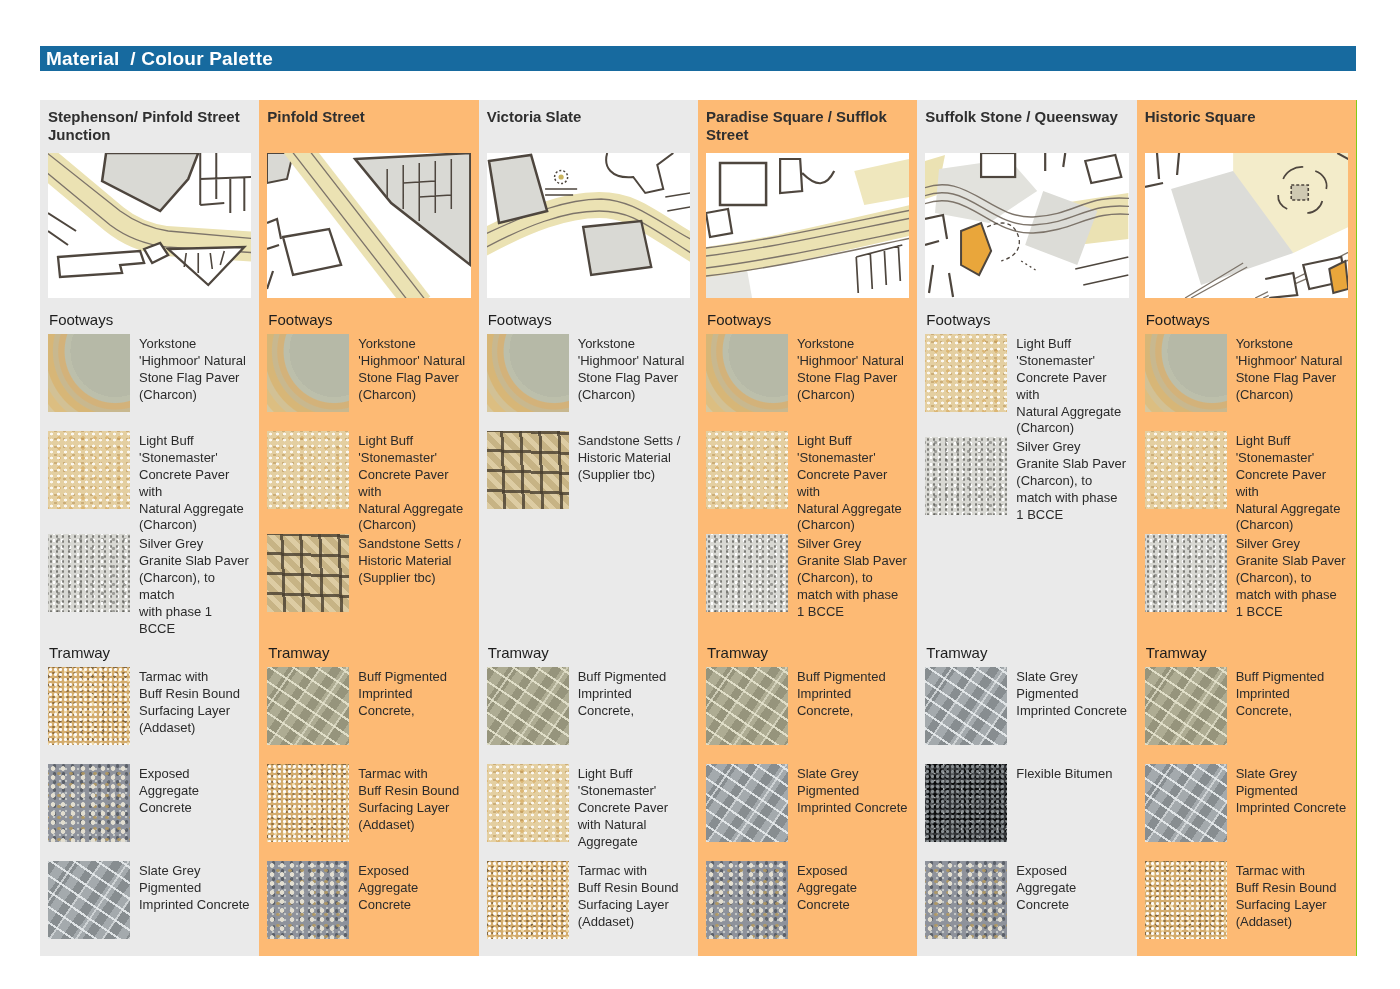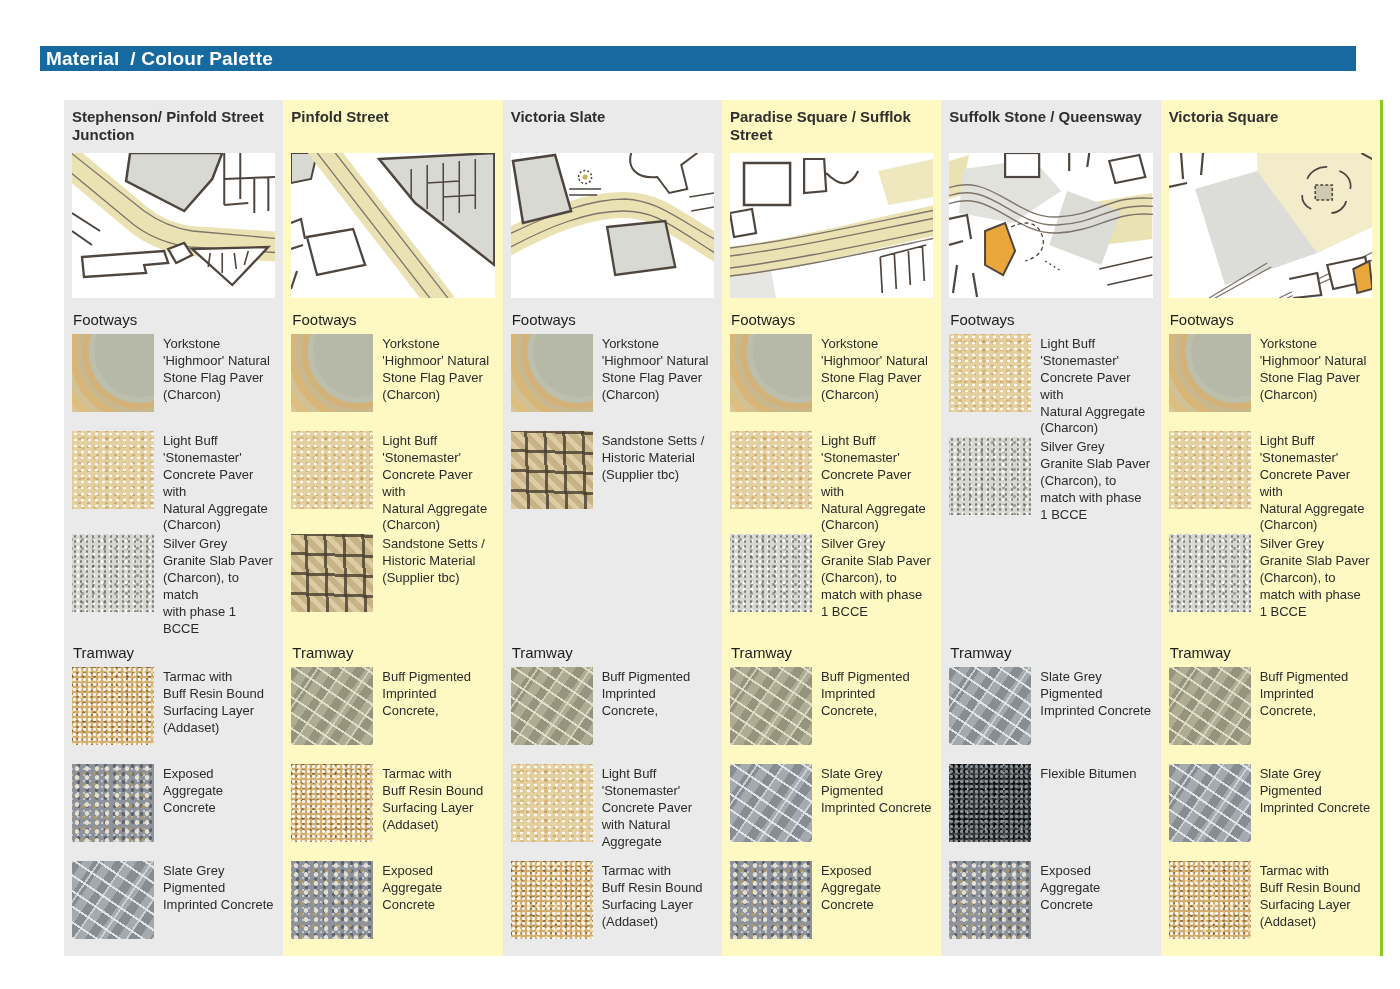--- a/index.html
+++ b/index.html
@@ -8,24 +8,24 @@
     font-family:"Liberation Sans", sans-serif;color:#2b2b2b;overflow:hidden;
   }
   .titlebar{
     position:absolute;left:40px;top:46px;width:1316px;height:25px;
     background:#176a9f;color:#ffffff;font-size:19px;font-weight:600;
     line-height:25px;padding-left:6px;box-sizing:border-box;white-space:pre;
     letter-spacing:.2px;
   }
   .palette{
     position:absolute;left:40px;top:100px;width:1316px;height:856px;
-    display:flex;border-right:3px solid #84cc16;margin-left:24px;
+    display:flex;border-right:1px solid #84cc16;
   }
   .column{
-    flex:1 1 0;min-width:0;padding:6px 8px 10px 8px;box-sizing:border-box;background:#fef9c3;
+    flex:1 1 0;min-width:0;padding:6px 8px 10px 8px;box-sizing:border-box;background:#fdba74;
   }
   .column.shaded{background:#eaeaea;}
   .col-title{
     font-size:15px;font-weight:700;color:#2f2f2f;line-height:1.22;
     min-height:42px;margin:2px 0 3px 0;
   }
   .map{
     width:100%;height:145px;background:#ffffff;margin-bottom:13px;overflow:hidden;
   }
   .map svg{display:block;width:100%;height:145px;}
@@ -437,21 +437,21 @@
             <div class="tx tx-exposed-aggregate"></div>
             <div class="mat-label">Exposed
 Aggregate
 Concrete</div>
           </div>
         </div>
     </div>
   </div>
 
   <div class="column">
-    <div class="col-title">Victoria Square</div>
+    <div class="col-title">Historic Square</div>
     <div class="map">
         <svg viewBox="0 0 203 145" preserveAspectRatio="none" xmlns="http://www.w3.org/2000/svg">
     <rect width="203" height="145" fill="#fff"></rect>
     <polygon points="88,0 203,0 203,74 148,100 88,54" fill="#f3ecca"></polygon>
     <polygon points="26,36 88,18 148,100 56,132" fill="#dcdcd8"></polygon>
     <rect x="146" y="32" width="17" height="15" fill="#cfc9b2" stroke="#4e463e" stroke-width="1.6" stroke-dasharray="3 2"></rect>
     <path d="M138,26 A20,18 0 0 1 158,14 M170,18 A18,16 0 0 1 181,36 M177,48 A16,16 0 0 1 162,60 M142,56 A16,14 0 0 1 133,42" stroke="#4e463e" stroke-width="1.7" fill="none"></path>
     <path d="M110,145 L210,96 M118,145 L210,104" stroke="#7d746a" stroke-width="1.3"></path>
     <path d="M40,145 L98,110 M46,145 L102,114" stroke="#7d746a" stroke-width="1.3"></path>
     <path d="M12,0 L14,26 M34,0 L32,22 M0,34 L18,30" stroke="#4e463e" stroke-width="2.2"></path>

